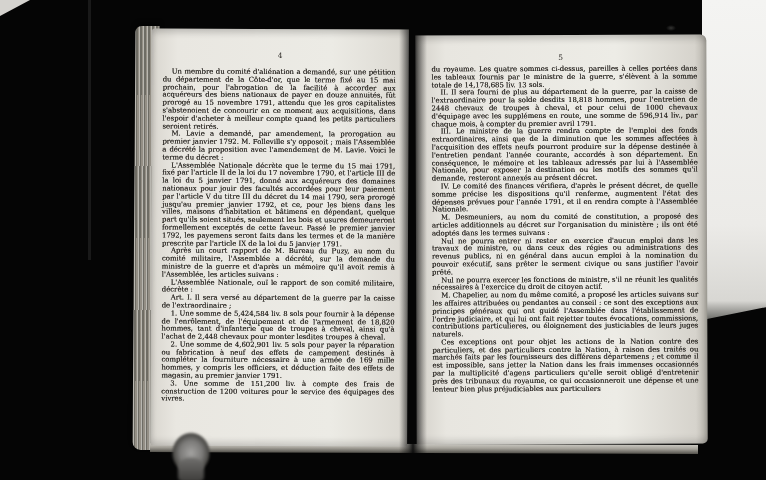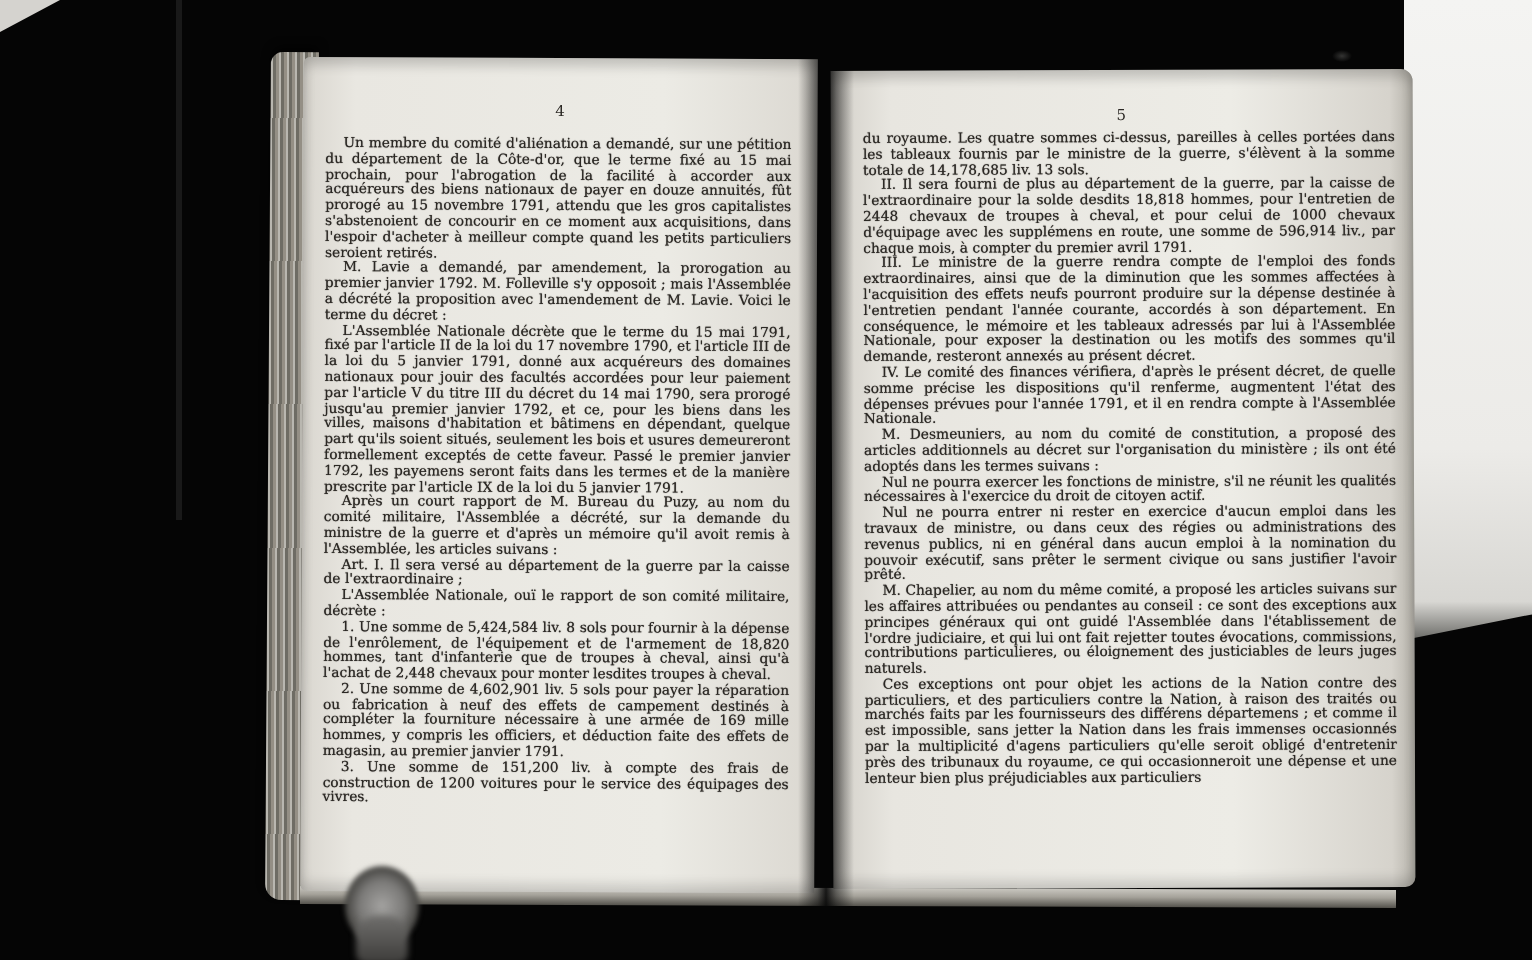--- a/index.html
+++ b/index.html
@@ -112,38 +112,38 @@
   <div class="fore-edge"></div>
   <div class="under-pages"></div>
 
   <div class="page page-left">
     <div class="pagenum">4</div>
     <div class="pagetext">
       <p>Un membre du comité d'aliénation a demandé, sur une pétition du département de la Côte-d'or, que le terme fixé au 15 mai prochain, pour l'abrogation de la facilité à accorder aux acquéreurs des biens nationaux de payer en douze annuités, fût prorogé au 15 novembre 1791, attendu que les gros capitalistes s'abstenoient de concourir en ce moment aux acquisitions, dans l'espoir d'acheter à meilleur compte quand les petits particuliers seroient retirés.</p>
       <p>M. Lavie a demandé, par amendement, la prorogation au premier janvier 1792. M. Folleville s'y opposoit ; mais l'Assemblée a décrété la proposition avec l'amendement de M. Lavie. Voici le terme du décret :</p>
       <p>L'Assemblée Nationale décrète que le terme du 15 mai 1791, fixé par l'article II de la loi du 17 novembre 1790, et l'article III de la loi du 5 janvier 1791, donné aux acquéreurs des domaines nationaux pour jouir des facultés accordées pour leur paiement par l'article V du titre III du décret du 14 mai 1790, sera prorogé jusqu'au premier janvier 1792, et ce, pour les biens dans les villes, maisons d'habitation et bâtimens en dépendant, quelque part qu'ils soient situés, seulement les bois et usures demeureront formellement exceptés de cette faveur. Passé le premier janvier 1792, les payemens seront faits dans les termes et de la manière prescrite par l'article IX de la loi du 5 janvier 1791.</p>
       <p>Après un court rapport de M. Bureau du Puzy, au nom du comité militaire, l'Assemblée a décrété, sur la demande du ministre de la guerre et d'après un mémoire qu'il avoit remis à l'Assemblée, les articles suivans :</p>
+      <p>L'Assemblée Nationale, ouï le rapport de son comité militaire, décrète :</p>
       <p>Art. I. Il sera versé au département de la guerre par la caisse de l'extraordinaire ;</p>
-      <p>L'Assemblée Nationale, ouï le rapport de son comité militaire, décrète :</p>
       <p>1. Une somme de 5,424,584 liv. 8 sols pour fournir à la dépense de l'enrôlement, de l'équipement et de l'armement de 18,820 hommes, tant d'infanterie que de troupes à cheval, ainsi qu'à l'achat de 2,448 chevaux pour monter lesdites troupes à cheval.</p>
       <p>2. Une somme de 4,602,901 liv. 5 sols pour payer la réparation ou fabrication à neuf des effets de campement destinés à compléter la fourniture nécessaire à une armée de 169 mille hommes, y compris les officiers, et déduction faite des effets de magasin, au premier janvier 1791.</p>
       <p>3. Une somme de 151,200 liv. à compte des frais de construction de 1200 voitures pour le service des équipages des vivres.</p>
     </div>
   </div>
 
   <div class="page page-right">
     <div class="pagenum">5</div>
     <div class="pagetext">
       <p class="noindent">du royaume. Les quatre sommes ci-dessus, pareilles à celles portées dans les tableaux fournis par le ministre de la guerre, s'élèvent à la somme totale de 14,178,685 liv. 13 sols.</p>
       <p>II. Il sera fourni de plus au département de la guerre, par la caisse de l'extraordinaire pour la solde desdits 18,818 hommes, pour l'entretien de 2448 chevaux de troupes à cheval, et pour celui de 1000 chevaux d'équipage avec les supplémens en route, une somme de 596,914 liv., par chaque mois, à compter du premier avril 1791.</p>
       <p>III. Le ministre de la guerre rendra compte de l'emploi des fonds extraordinaires, ainsi que de la diminution que les sommes affectées à l'acquisition des effets neufs pourront produire sur la dépense destinée à l'entretien pendant l'année courante, accordés à son département. En conséquence, le mémoire et les tableaux adressés par lui à l'Assemblée Nationale, pour exposer la destination ou les motifs des sommes qu'il demande, resteront annexés au présent décret.</p>
       <p>IV. Le comité des finances vérifiera, d'après le présent décret, de quelle somme précise les dispositions qu'il renferme, augmentent l'état des dépenses prévues pour l'année 1791, et il en rendra compte à l'Assemblée Nationale.</p>
       <p>M. Desmeuniers, au nom du comité de constitution, a proposé des articles additionnels au décret sur l'organisation du ministère ; ils ont été adoptés dans les termes suivans :</p>
+      <p>Nul ne pourra entrer ni rester en exercice d'aucun emploi dans les travaux de ministre, ou dans ceux des régies ou administrations des revenus publics, ni en général dans aucun emploi à la nomination du pouvoir exécutif, sans prêter le serment civique ou sans justifier l'avoir prêté.</p>
       <p>Nul ne pourra exercer les fonctions de ministre, s'il ne réunit les qualités nécessaires à l'exercice du droit de citoyen actif.</p>
-      <p>Nul ne pourra entrer ni rester en exercice d'aucun emploi dans les travaux de ministre, ou dans ceux des régies ou administrations des revenus publics, ni en général dans aucun emploi à la nomination du pouvoir exécutif, sans prêter le serment civique ou sans justifier l'avoir prêté.</p>
       <p>M. Chapelier, au nom du même comité, a proposé les articles suivans sur les affaires attribuées ou pendantes au conseil : ce sont des exceptions aux principes généraux qui ont guidé l'Assemblée dans l'établissement de l'ordre judiciaire, et qui lui ont fait rejetter toutes évocations, commissions, contributions particulieres, ou éloignement des justiciables de leurs juges naturels.</p>
       <p>Ces exceptions ont pour objet les actions de la Nation contre des particuliers, et des particuliers contre la Nation, à raison des traités ou marchés faits par les fournisseurs des différens départemens ; et comme il est impossible, sans jetter la Nation dans les frais immenses occasionnés par la multiplicité d'agens particuliers qu'elle seroit obligé d'entretenir près des tribunaux du royaume, ce qui occasionneroit une dépense et une lenteur bien plus préjudiciables aux particuliers</p>
     </div>
   </div>
 
   <div class="gutter-shadow"></div>
 
   <div class="finger"></div>
   <div class="finger-tail"></div>
 

